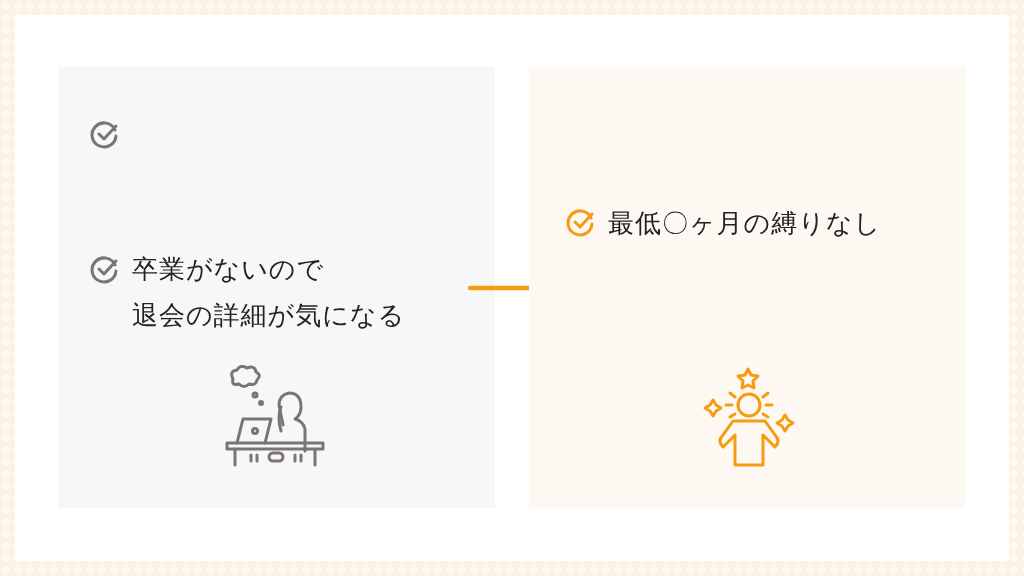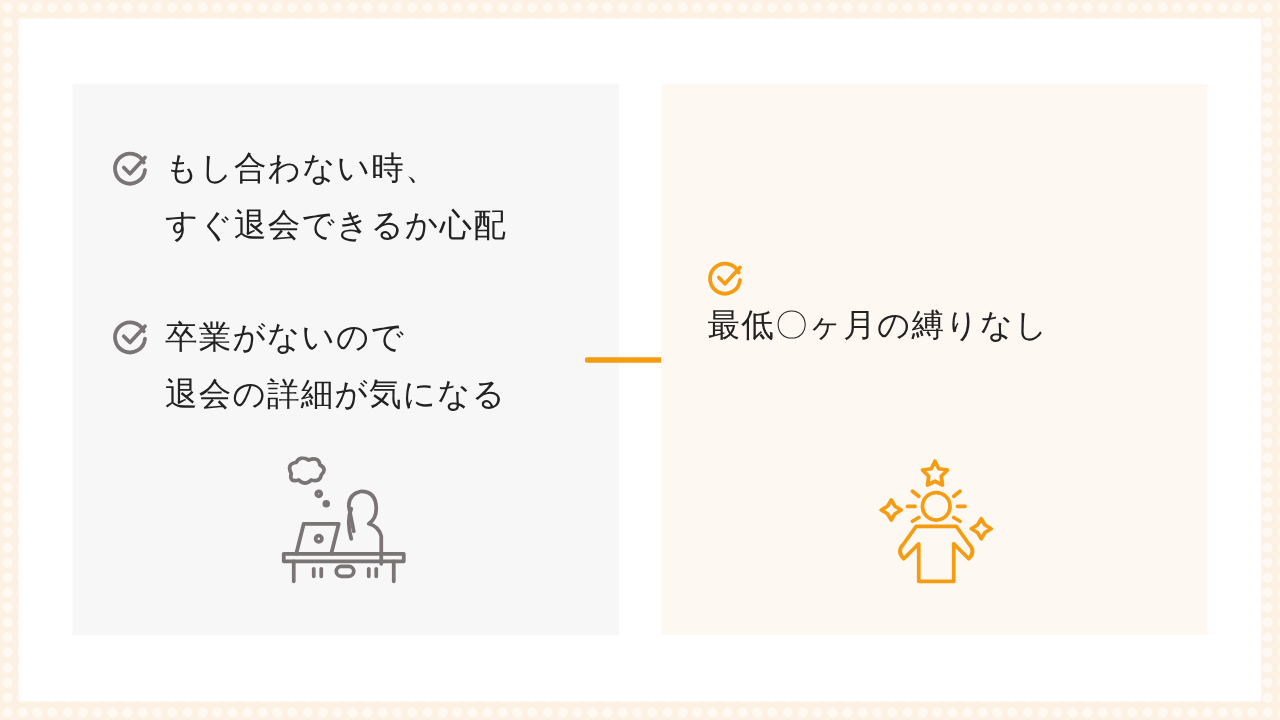--- a/index.html
+++ b/index.html
@@ -23,22 +23,20 @@
 
 <div class="dots"></div>
 <div class="card"></div>
 
 <div class="panel left">
   <div class="item" style="left:32px;top:45px;">
     <svg class="chk" viewBox="0 0 30 30">
       <path d="M25 10 A12 12 0 1 0 26 16" fill="none" stroke="#7a7474" stroke-width="3" stroke-linecap="round"></path>
       <path d="M9 14 L14 19 L26 6" fill="none" stroke="#7a7474" stroke-width="3" stroke-linecap="round" stroke-linejoin="round"></path>
     </svg>
-    <span class="text">もし合わない時、
-すぐ退会できるか心配</span>
   </div>
   <div class="item" style="left:32px;top:180px;font-family:Liberation Serif, serif;">
     <svg class="chk" viewBox="0 0 30 30">
       <path d="M25 10 A12 12 0 1 0 26 16" fill="none" stroke="#7a7474" stroke-width="3" stroke-linecap="round"></path>
       <path d="M9 14 L14 19 L26 6" fill="none" stroke="#7a7474" stroke-width="3" stroke-linecap="round" stroke-linejoin="round"></path>
     </svg>
     <span class="text">卒業がないので
 退会の詳細が気になる</span>
   </div>
   <svg class="illus" style="left:165px;top:298px;" width="105" height="105" viewBox="0 0 105 105">
@@ -56,21 +54,21 @@
       <rect x="46" y="88" width="14" height="8" rx="4"></rect>
     </g>
   </svg>
 </div>
 
 <svg class="arrow" viewBox="0 0 90 40">
   <path d="M2 20 H82 M70 8 L82 20 L70 32" fill="none" stroke="#f59c12" stroke-width="4.5" stroke-linecap="round" stroke-linejoin="round"></path>
 </svg>
 
 <div class="panel right">
-  <div class="item" style="left:37px;top:133px;flex-direction:column;">
+  <div class="item" style="left:37px;top:133px;">
     <svg class="chk" viewBox="0 0 30 30">
       <path d="M25 10 A12 12 0 1 0 26 16" fill="none" stroke="#f59c12" stroke-width="3" stroke-linecap="round"></path>
       <path d="M9 14 L14 19 L26 6" fill="none" stroke="#f59c12" stroke-width="3" stroke-linecap="round" stroke-linejoin="round"></path>
     </svg>
     <span class="text">最低〇ヶ月の縛りなし</span>
   </div>
   <svg class="illus" style="left:171px;top:298px;" width="100" height="105" viewBox="0 0 100 105">
     <g fill="none" stroke="#f59c12" stroke-width="3" stroke-linecap="round" stroke-linejoin="round">
       <path d="M48 4 l3 6 l7 1 l-5 5 l1 7 l-6 -3 l-6 3 l1 -7 l-5 -5 l7 -1z"></path>
       <circle cx="49" cy="40" r="11"></circle>

